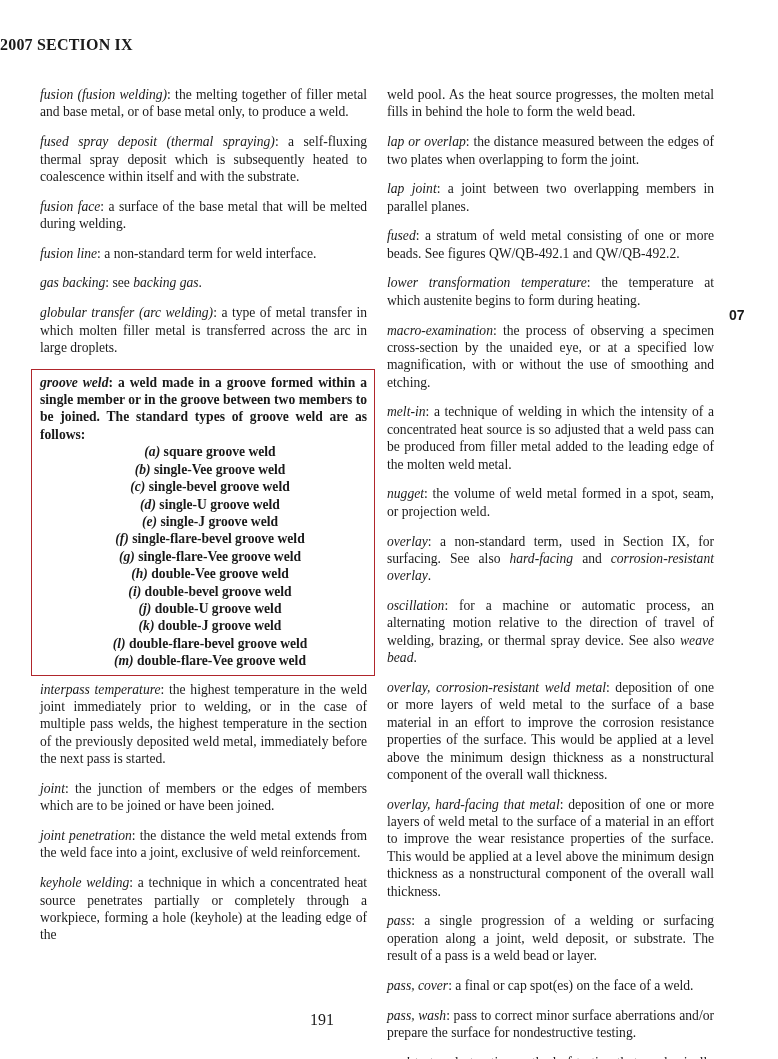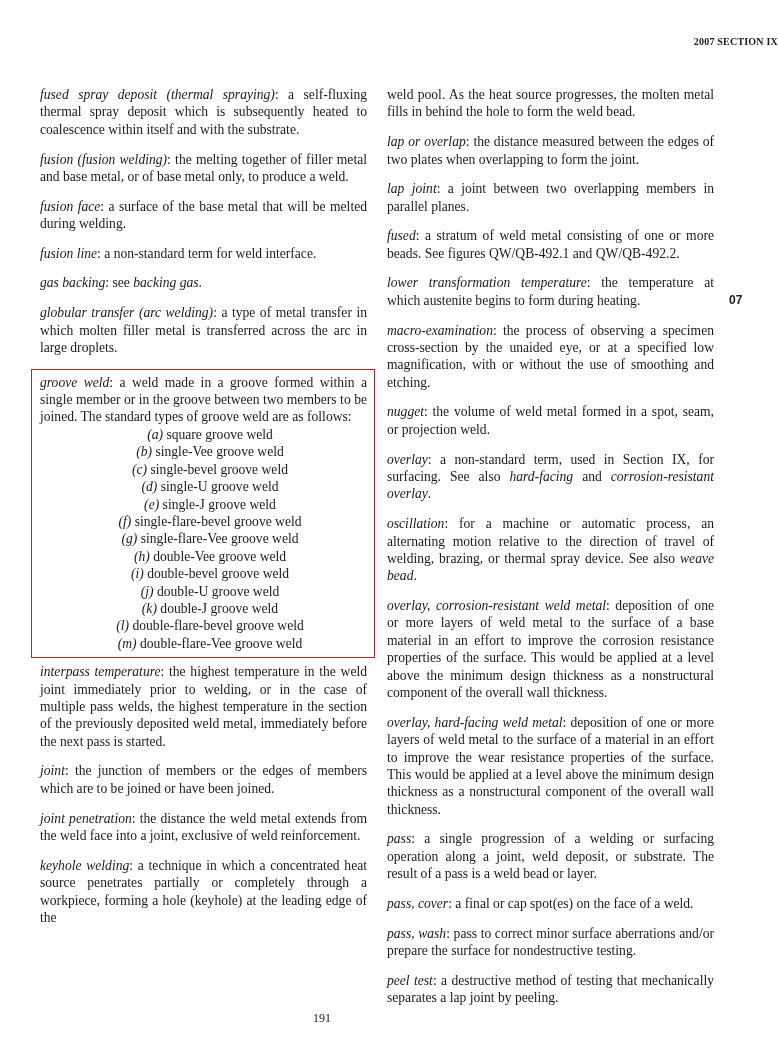--- a/index.html
+++ b/index.html
@@ -2,58 +2,59 @@
 <html><head>
   <meta charset="utf-8">
   <style>
     html, body { margin: 0; padding: 0; background: #ffffff; }
     body {
       width: 778px; height: 1059px; position: relative; overflow: hidden;
       font-family: "Liberation Serif", "DejaVu Serif", serif;
       color: #1a1a1a;
     }
     .header {
-      position: absolute; top: 36px; left: 0; width: 778px; text-align: right;
-      font-size: 10px; font-weight: bold; letter-spacing: 0.2px;
+      position: absolute; top: 36px; left: 0; width: 778px; text-align: left;
+      font-size: 16px; font-weight: bold; letter-spacing: 0.2px;
     }
     .col {
       position: absolute; top: 86px; width: 327px;
       font-size: 13.6px; line-height: 17.4px; text-align: justify;
     }
     .col.left { left: 40px; }
     .col.right { left: 387px; }
     .entry { margin: 0 0 12.3px 0; }
     .entry i, .term { font-style: italic; }
     .highlight-box {
       border: 1.5px solid #b0262c;
       margin: 8px -8px 5px -9px;
       padding: 4px 7px 5px 8px;
+      font-weight: bold;
     }
     .sublist { margin: 0; padding: 0; list-style: none; }
     .sublist li { padding-left: 13px; text-align: center; }
     .sublist .lbl { font-style: italic; }
     .margin-mark {
-      position: absolute; left: 729px; top: 293px;
+      position: absolute; left: 729px; top: 307px;
       font-family: "Liberation Sans", "DejaVu Sans", sans-serif;
-      font-size: 12px; font-weight: bold;
+      font-size: 14px; font-weight: bold;
     }
     .page-num {
       position: absolute; top: 1011px; left: 0; width: 644px; text-align: center;
-      font-size: 12px;
+      font-size: 16px;
     }
   </style>
 </head>
 <body>
 
 <div class="header">2007 SECTION IX</div>
 
 <div class="col left">
 
+  <p class="entry"><span class="term">fusion (fusion welding)</span><span>: the melting together of filler metal and base metal, or of base metal only, to produce a weld.</span></p>
   <p class="entry"><span class="term">fused spray deposit (thermal spraying)</span><span>: a self-fluxing thermal spray deposit which is subsequently heated to coalescence within itself and with the substrate.</span></p>
-  <p class="entry"><span class="term">fusion (fusion welding)</span><span>: the melting together of filler metal and base metal, or of base metal only, to produce a weld.</span></p>
   <p class="entry"><span class="term">fusion face</span><span>: a surface of the base metal that will be melted during welding.</span></p>
   <p class="entry"><span class="term">fusion line</span><span>: a non-standard term for weld interface.</span></p>
   <p class="entry"><span class="term">gas backing</span><span>: see </span><span class="term">backing gas</span><span>.</span></p>
   <p class="entry"><span class="term">globular transfer (arc welding)</span><span>: a type of metal transfer in which molten filler metal is transferred across the arc in large droplets.</span></p>
 
   <div class="highlight-box" style="border-color: rgb(176, 38, 44);">
     <p style="margin:0"><span class="term">groove weld</span><span>: a weld made in a groove formed within a single member or in the groove between two members to be joined. The standard types of groove weld are as follows:</span></p>
     <ul class="sublist">
       <li><span class="lbl">(a)</span> <span>square groove weld</span></li>
       <li><span class="lbl">(b)</span> <span>single-Vee groove weld</span></li>
@@ -77,25 +78,26 @@
   <p class="entry"><span class="term">keyhole welding</span><span>: a technique in which a concentrated heat source penetrates partially or completely through a workpiece, forming a hole (keyhole) at the leading edge of the</span></p>
 </div>
 
 <div class="col right">
   <p class="entry">weld pool. As the heat source progresses, the molten metal fills in behind the hole to form the weld bead.</p>
   <p class="entry"><span class="term">lap or overlap</span><span>: the distance measured between the edges of two plates when overlapping to form the joint.</span></p>
   <p class="entry"><span class="term">lap joint</span><span>: a joint between two overlapping members in parallel planes.</span></p>
   <p class="entry"><span class="term">fused</span><span>: a stratum of weld metal consisting of one or more beads. See figures QW/QB-492.1 and QW/QB-492.2.</span></p>
   <p class="entry"><span class="term">lower transformation temperature</span><span>: the temperature at which austenite begins to form during heating.</span></p>
   <p class="entry"><span class="term">macro-examination</span><span>: the process of observing a specimen cross-section by the unaided eye, or at a specified low magnification, with or without the use of smoothing and etching.</span></p>
+  <p class="entry"><span class="term">melt-in</span><span>: a technique of welding in which the intensity of a concentrated heat source is so adjusted that a weld pass can be produced from filler metal added to the leading edge of the molten weld metal.</span></p>
   <p class="entry"><span class="term">nugget</span><span>: the volume of weld metal formed in a spot, seam, or projection weld.</span></p>
   <p class="entry"><span class="term">overlay</span><span>: a non-standard term, used in Section IX, for surfacing. See also </span><span class="term">hard-facing</span><span> and </span><span class="term">corrosion-resistant overlay</span><span>.</span></p>
   <p class="entry"><span class="term">oscillation</span><span>: for a machine or automatic process, an alternating motion relative to the direction of travel of welding, brazing, or thermal spray device. See also </span><span class="term">weave bead</span><span>.</span></p>
   <p class="entry"><span class="term">overlay, corrosion-resistant weld metal</span><span>: deposition of one or more layers of weld metal to the surface of a base material in an effort to improve the corrosion resistance properties of the surface. This would be applied at a level above the minimum design thickness as a nonstructural component of the overall wall thickness.</span></p>
-  <p class="entry"><span class="term">overlay, hard-facing weld metal</span><span>: deposition of one or more layers of weld metal to the surface of a material in an effort to improve the wear resistance properties of the surface. This would be applied at a level above the minimum design thickness as a nonstructural component of the overall wall thickness.</span></p>
+  <p class="entry"><span class="term">overlay, hard-facing that metal</span><span>: deposition of one or more layers of weld metal to the surface of a material in an effort to improve the wear resistance properties of the surface. This would be applied at a level above the minimum design thickness as a nonstructural component of the overall wall thickness.</span></p>
   <p class="entry"><span class="term">pass</span><span>: a single progression of a welding or surfacing operation along a joint, weld deposit, or substrate. The result of a pass is a weld bead or layer.</span></p>
   <p class="entry"><span class="term">pass, cover</span><span>: a final or cap spot(es) on the face of a weld.</span></p>
   <p class="entry"><span class="term">pass, wash</span><span>: pass to correct minor surface aberrations and/or prepare the surface for nondestructive testing.</span></p>
   <p class="entry"><span class="term">peel test</span><span>: a destructive method of testing that mechanically separates a lap joint by peeling.</span></p>
 </div>
 
 <div class="margin-mark">07</div>
 <div class="page-num">191</div>
 
 </body></html>

